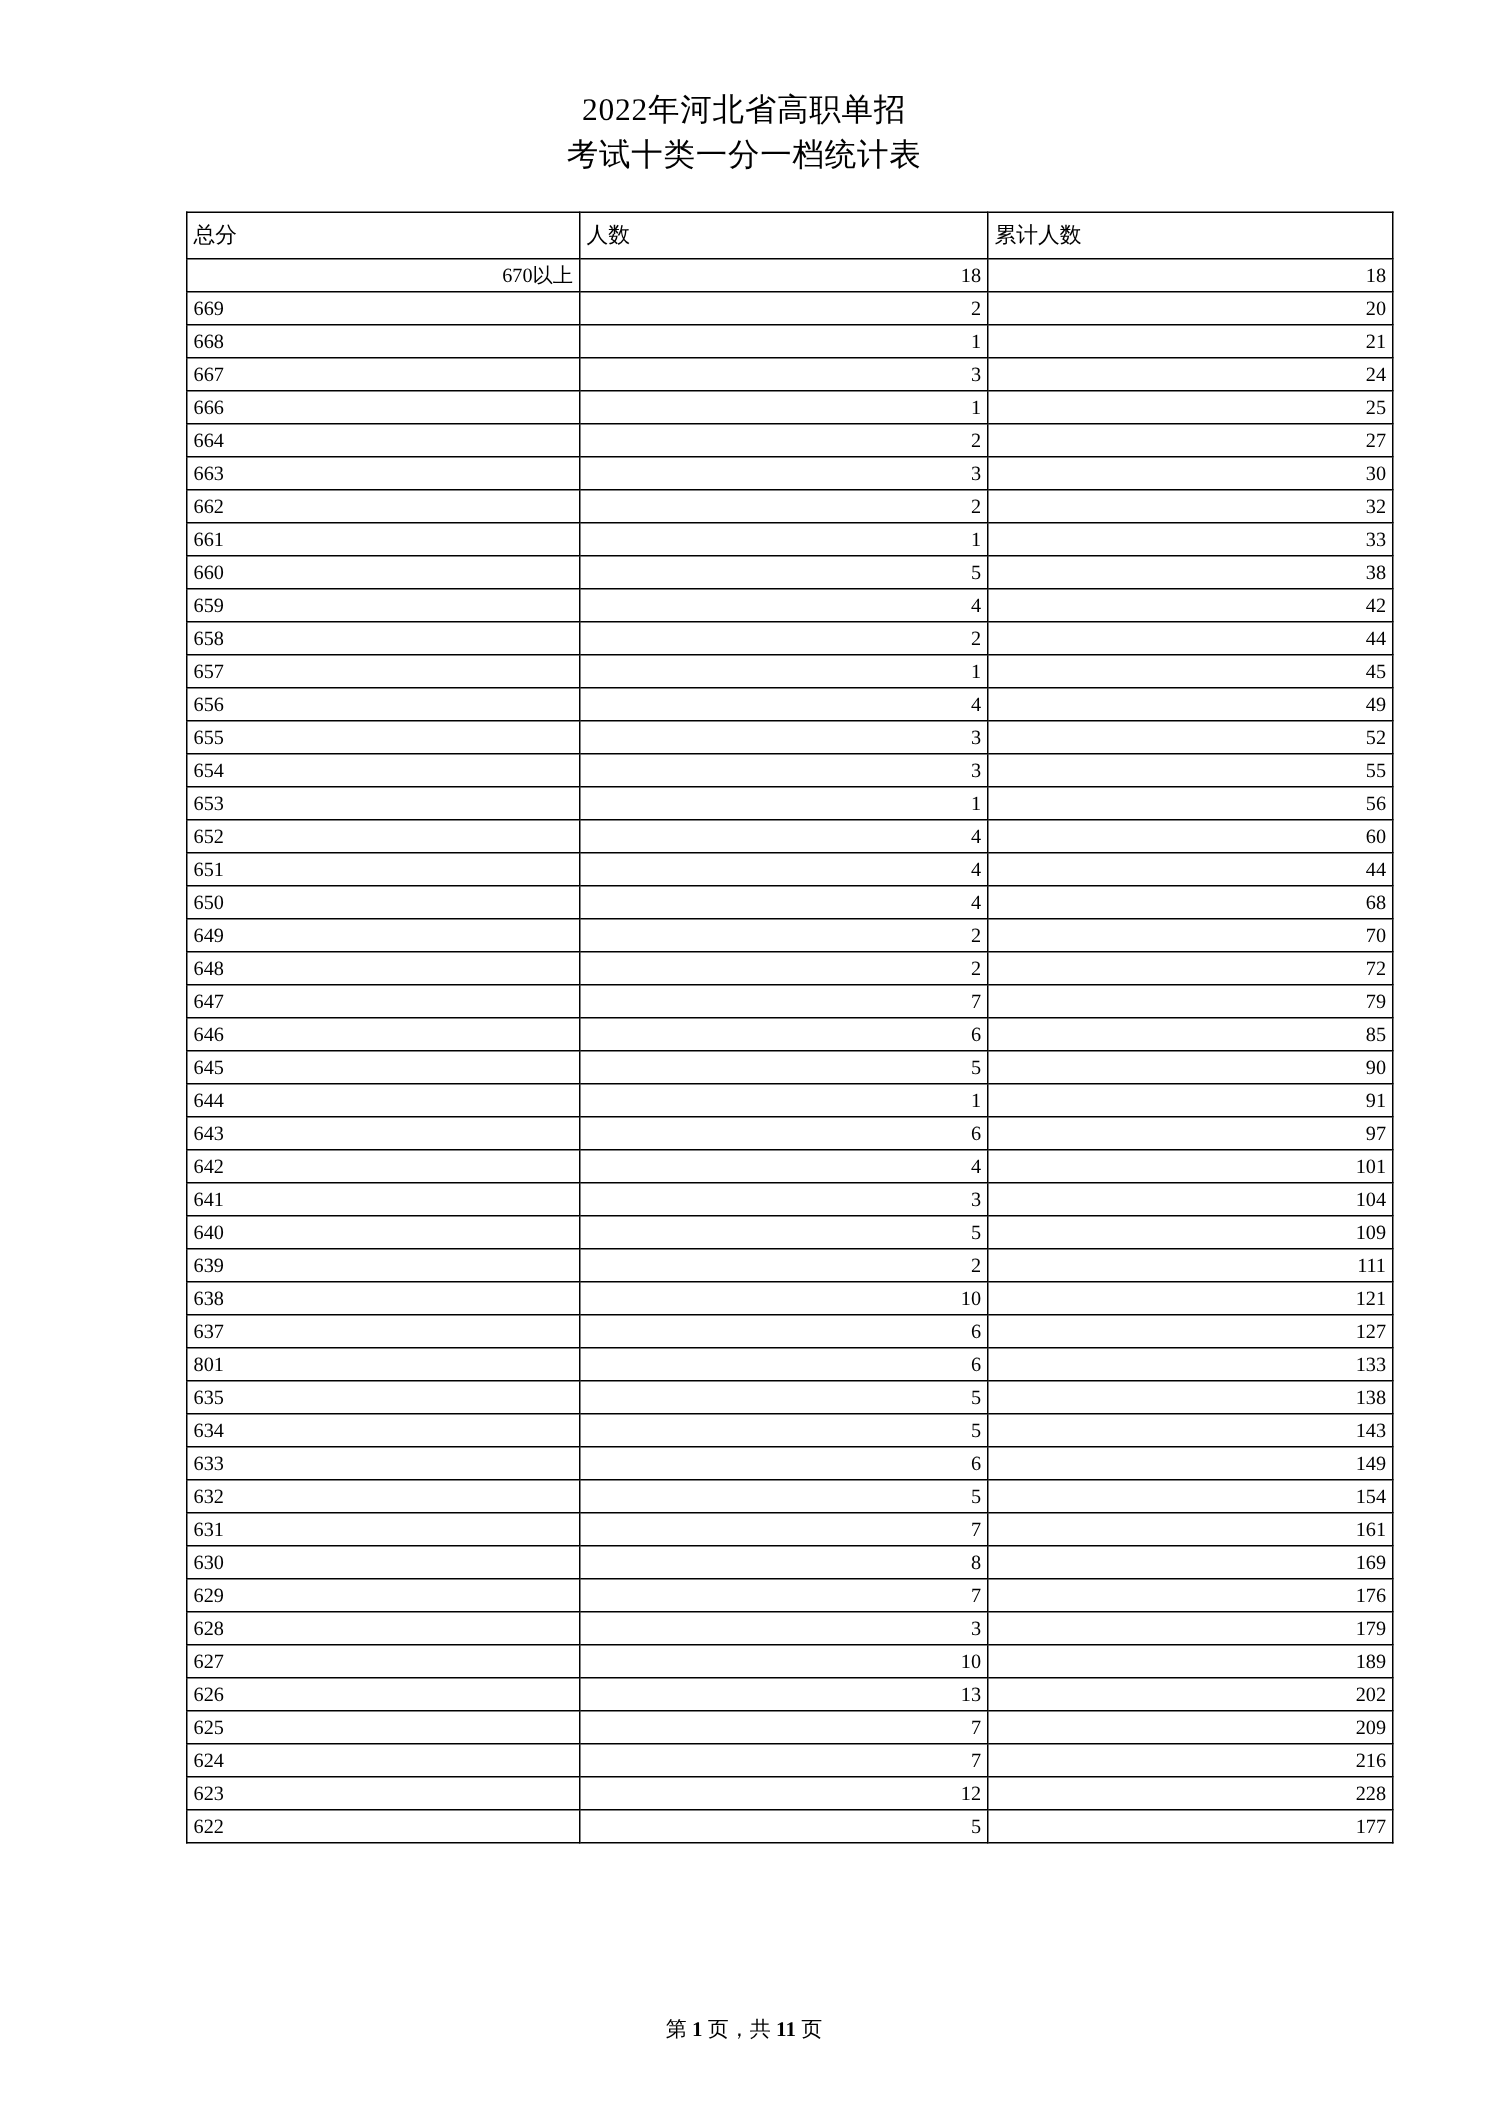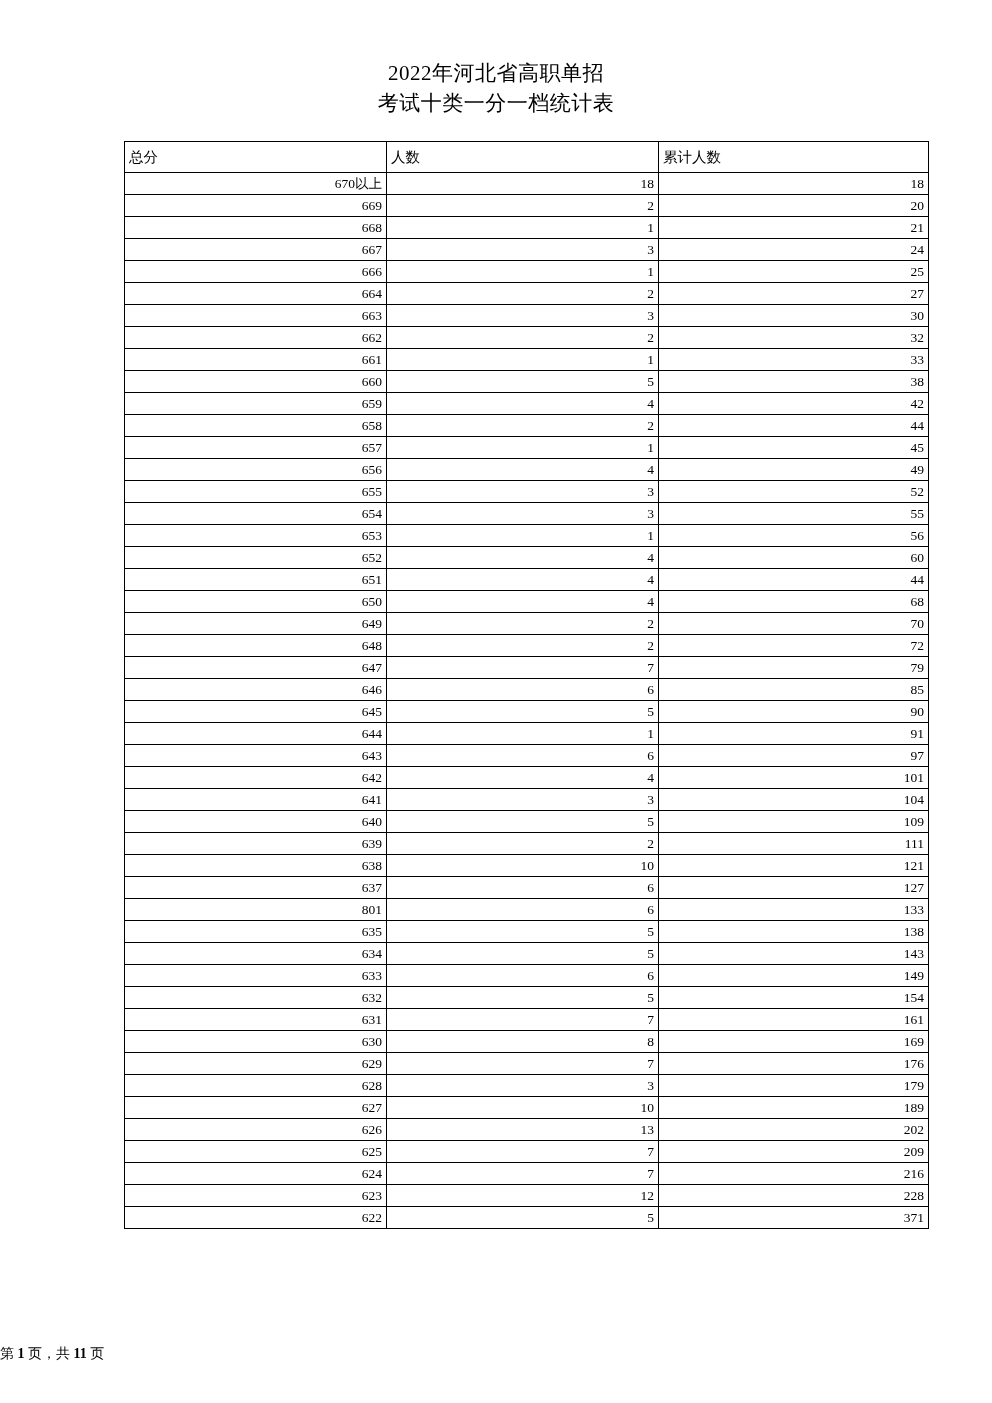--- a/index.html
+++ b/index.html
@@ -60,30 +60,30 @@
     box-sizing: border-box;
     overflow: hidden;
     white-space: nowrap;
   }
   table.stat th {
     font-weight: normal;
     text-align: left;
     height: 31px;
     font-size: 14.5px;
   }
-  td.score { text-align: right; }
+  td.score { }
   td.score.label { text-align: right; }
   td.count { text-align: right; }
   td.cum { text-align: right; }
   .footer {
     position: absolute;
     left: 0;
     top: 1344px;
     width: 992px;
-    text-align: left;
+    text-align: center;
     font-size: 14px;
     line-height: 20px;
   }
   .footer .num { font-weight: bold; }
 </style>
 </head>
 <body>
 
 <div class="page">
 
@@ -338,21 +338,21 @@
             <td class="cum">216</td>
           </tr>
           <tr>
             <td class="score">623</td>
             <td class="count">12</td>
             <td class="cum">228</td>
           </tr>
           <tr>
             <td class="score">622</td>
             <td class="count">5</td>
-            <td class="cum">371</td>
+            <td class="cum">177</td>
           </tr>
         </tbody>
     </table>
   </div>
 
   <div class="footer">
     <span>第 </span><span class="num">1</span><span> 页，共 </span><span class="num">11</span><span> 页</span>
   </div>
 
 </div>

